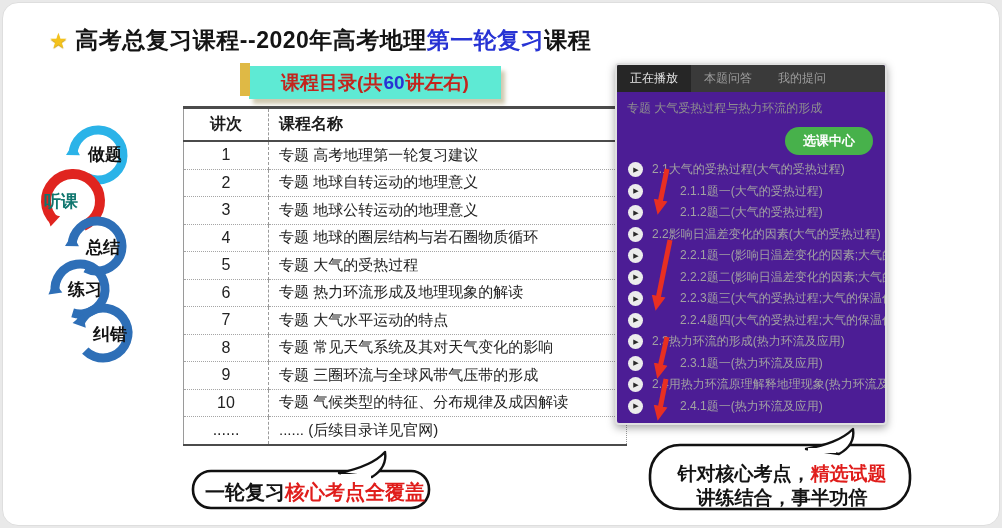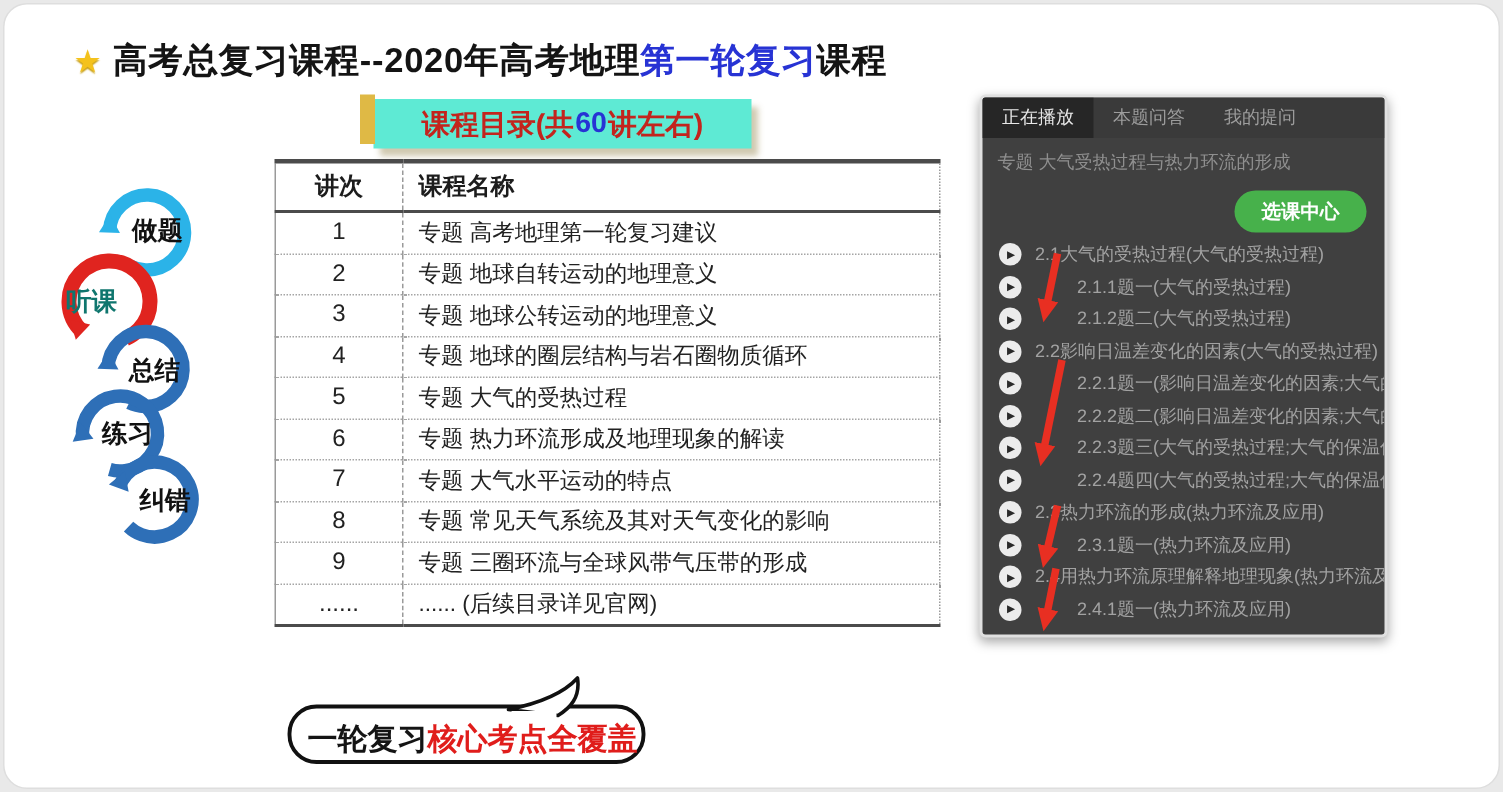--- a/index.html
+++ b/index.html
@@ -60,22 +60,22 @@
   .bubble svg{position:absolute;left:0;top:0;}
   .bubble .btext{position:absolute;width:100%;text-align:center;font-weight:bold;color:#141414;white-space:nowrap;}
   .red{color:#e01d1b;}
   .bubble-left{left:186px;top:446px;width:252px;height:64px;}
   .bubble-left .btext{top:30px;font-size:20px;}
   .bubble-right{left:643px;top:424px;width:272px;height:88px;}
   .bubble-right .line1{top:34px;font-size:19px;}
   .bubble-right .line2{top:58px;font-size:19px;}
   
   .panel{
-    position:absolute;left:650px;top:60px;width:272px;height:362px;
-    background:#404040;border:2px solid #e0e0e0;border-radius:4px;
+    position:absolute;left:612px;top:60px;width:272px;height:362px;
+    background:#4c1d95;border:2px solid #e0e0e0;border-radius:4px;
     box-shadow:0 3px 8px rgba(0,0,0,.35);box-sizing:border-box;overflow:hidden;
   }
   .tabs{display:flex;height:27px;background:#3a3a3a;align-items:stretch;}
   .tab{display:flex;align-items:center;padding:0 13px;font-size:12px;color:#9d9d9d;cursor:pointer;}
   .tab.active{background:#262626;color:#e8e8e8;}
   .nowplaying{margin:8px 0 0 10px;font-size:12px;color:#8f8f8f;}
   .btnrow{display:flex;justify-content:flex-end;margin:10px 12px 4px 0;}
   .green-btn{
     background:#47b14b;color:#fff;font-size:13px;font-weight:bold;
     border:none;border-radius:14px;padding:5px 18px;cursor:pointer;
@@ -184,20 +184,24 @@
           <tr>
             <td class="c1">8</td>
             <td>专题 常见天气系统及其对天气变化的影响</td>
           </tr>
 
           <tr>
             <td class="c1">9</td>
             <td>专题 三圈环流与全球风带气压带的形成</td>
           </tr>
 
+          <tr>
+            <td class="c1">10</td>
+            <td>专题 气候类型的特征、分布规律及成因解读</td>
+          </tr>
 
           <tr>
             <td class="c1">......</td>
             <td>...... (后续目录详见官网)</td>
           </tr>
         </tbody>
     </table>
   </div>
 
   <div class="bubble bubble-left">
@@ -298,14 +302,25 @@
           <path d="M0,1 L15,8 L0,15 Z" fill="#e82f22"></path>
         </marker>
       </defs>
       <line x1="50" y1="104" x2="43" y2="138" stroke="#e82f22" stroke-width="5" marker-end="url(#ah)"></line>
       <line x1="53" y1="175" x2="41" y2="234" stroke="#e82f22" stroke-width="5" marker-end="url(#ah)"></line>
       <line x1="50" y1="272" x2="43" y2="302" stroke="#e82f22" stroke-width="5" marker-end="url(#ah)"></line>
       <line x1="49" y1="314" x2="43" y2="344" stroke="#e82f22" stroke-width="5" marker-end="url(#ah)"></line>
     </svg>
   </div>
 
+  <div class="bubble bubble-right">
+    <svg width="272" height="88" viewBox="0 0 272 88">
+      <rect x="4" y="18" width="260" height="64" rx="30" fill="#ffffff" stroke="#111" stroke-width="2.6"></rect>
+      <path d="M160,22 C180,18 196,13 207,2 C209,15 202,22 193,27 Z" fill="#ffffff" stroke="#111" stroke-width="2.4" stroke-linejoin="round"></path>
+      <rect x="162" y="21" width="28" height="5" fill="#ffffff"></rect>
+    </svg>
+    <div class="btext line1">
+      <span>针对核心考点，</span><span class="red">精选试题</span>
+    </div>
+    <div class="btext line2">讲练结合，事半功倍</div>
+  </div>
 
 </div>
 
 </body></html>

